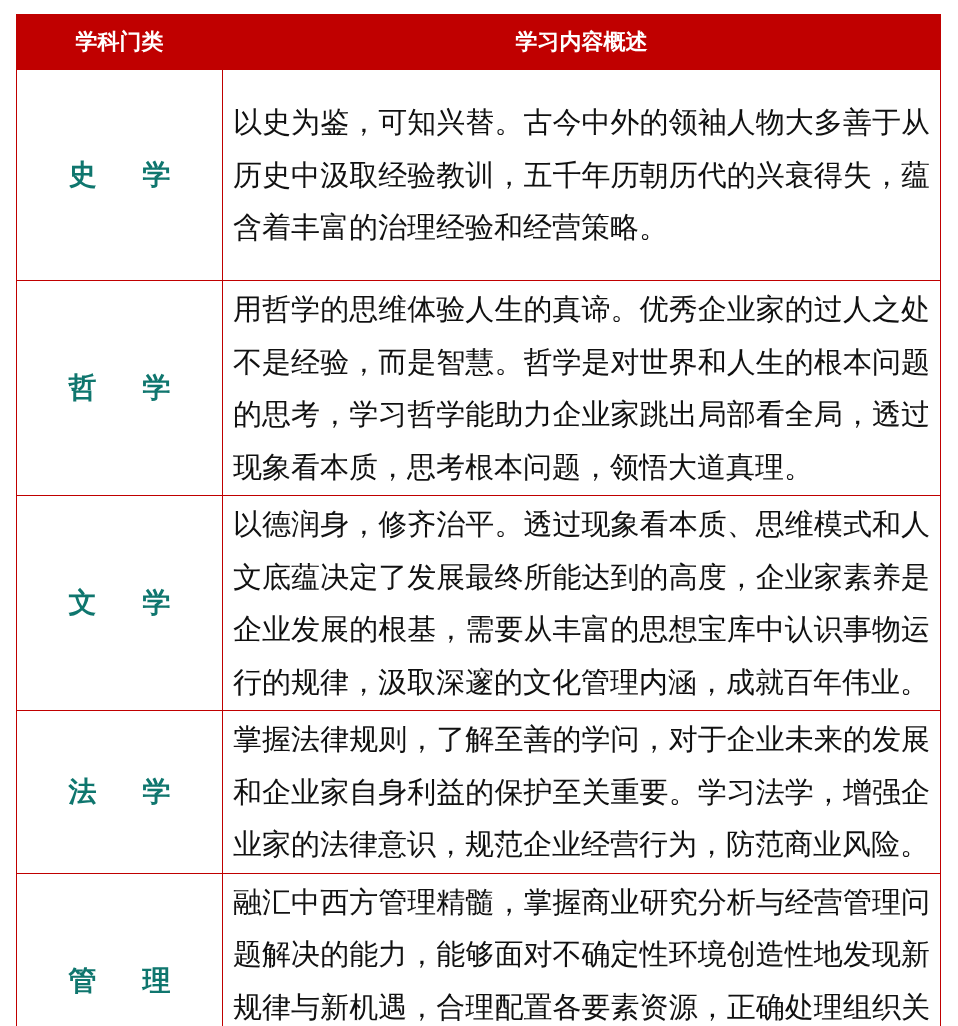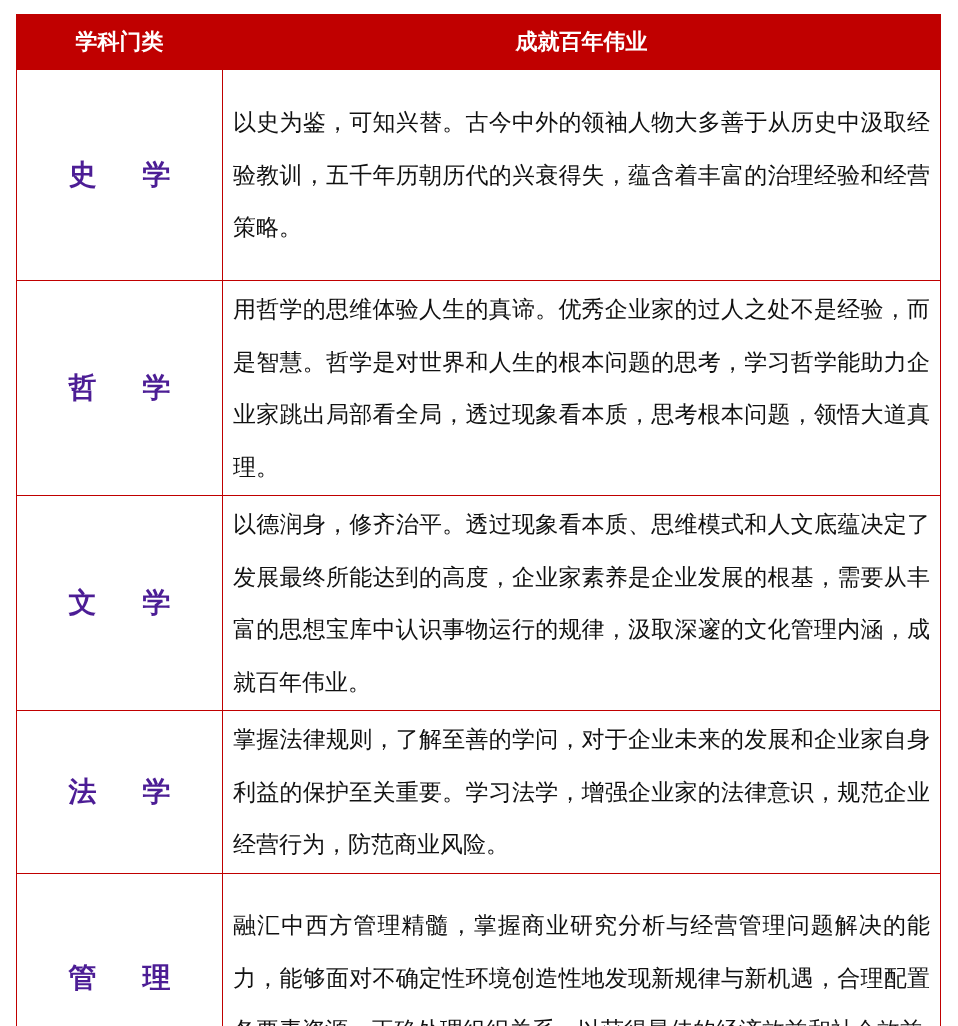--- a/index.html
+++ b/index.html
@@ -10,42 +10,42 @@
   }
   .tbl col.c1 { width: 206px; }
   .tbl col.c2 { width: 718px; }
   .tbl th {
     background: #c00000; color: #ffffff; height: 54px;
     font-family: Liberation Mono, monospace; font-weight: bold; font-size: 22px;
     text-align: center; border: 1px solid #c00000; padding: 0;
   }
   .tbl td { border: 1.5px solid #c00000; padding: 0; }
   .subject {
-    text-align: center; color: #4c1d95;
+    text-align: center; color: #0f766e;
     font-family: "DejaVu Serif", serif; font-weight: bold; font-size: 28px;
     letter-spacing: 46px; padding-left: 46px !important;
   }
   .desc {
-    color: #111111; font-family: "DejaVu Sans", sans-serif; font-size: 23px;
+    color: #111111; font-family: "DejaVu Sans", sans-serif; font-size: 29px;
     line-height: 52.5px; padding: 2px 10px 2px 10px !important; text-align: justify;
     vertical-align: middle;
   }
 </style>
 </head>
 <body>
 
 <table class="tbl">
   <colgroup>
       <col class="c1">
       <col class="c2">
     </colgroup>
   <thead>
     <tr>
       <th>学科门类</th>
-      <th>成就百年伟业</th>
+      <th>学习内容概述</th>
     </tr>
   </thead>
   <tbody>
     <tr style="height:211px;">
       <td class="subject">史学</td>
       <td class="desc">以史为鉴，可知兴替。古今中外的领袖人物大多善于从历史中汲取经验教训，五千年历朝历代的兴衰得失，蕴含着丰富的治理经验和经营策略。</td>
     </tr>
     <tr style="height:210px;">
       <td class="subject">哲学</td>
       <td class="desc">用哲学的思维体验人生的真谛。优秀企业家的过人之处不是经验，而是智慧。哲学是对世界和人生的根本问题的思考，学习哲学能助力企业家跳出局部看全局，透过现象看本质，思考根本问题，领悟大道真理。</td>

